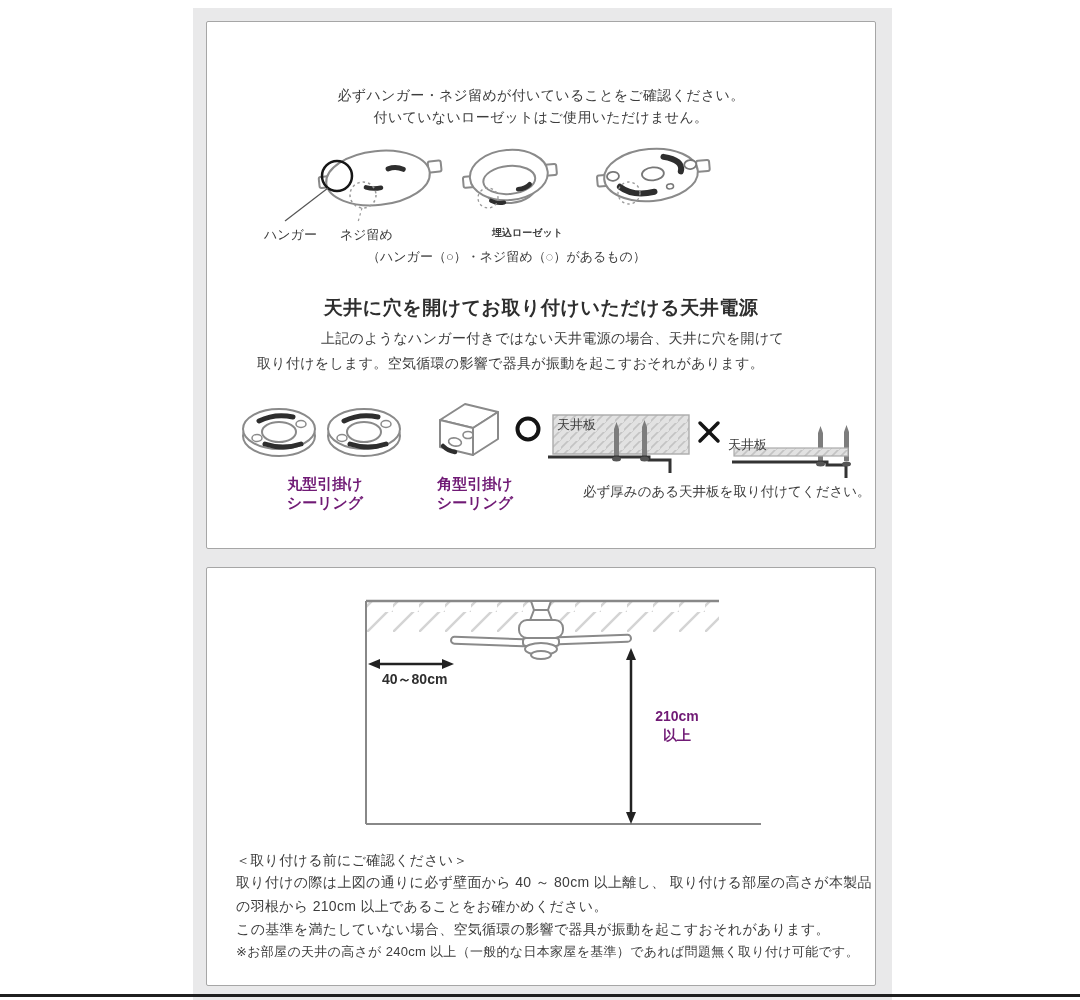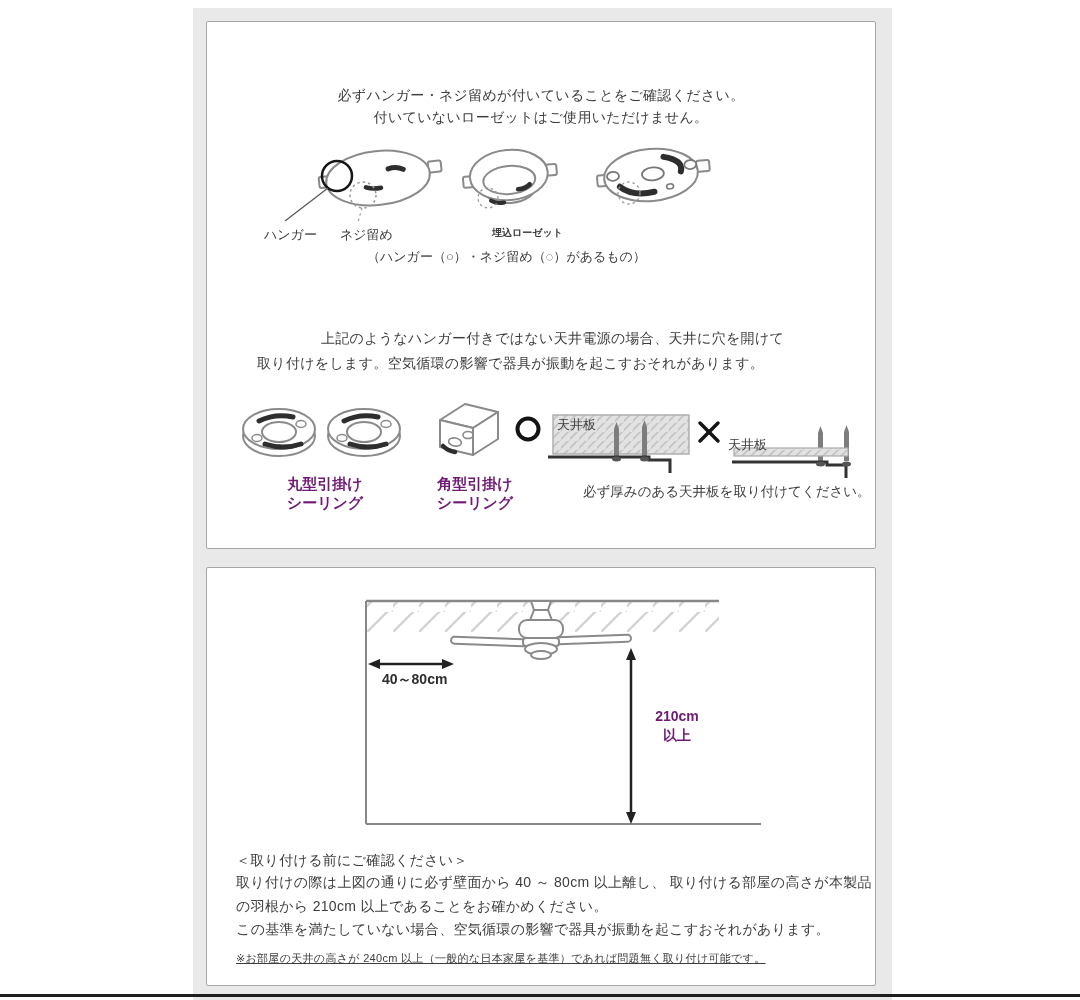--- a/index.html
+++ b/index.html
@@ -68,20 +68,21 @@
         <ellipse cx="428" cy="42" rx="3.5" ry="2.5" fill="#fff" stroke="#777" stroke-width="1.5"></ellipse>
       </g>
       <circle cx="388" cy="47" r="11" fill="none" stroke="#9a9a9a" stroke-width="1.3" stroke-dasharray="2.5,3"></circle>
     </svg>
 
     <div class="abs small-lbl" style="left:57px;top:204px;">ハンガー</div>
     <div class="abs small-lbl" style="left:133px;top:204px;">ネジ留め</div>
     <div class="abs small-lbl bold" style="left:285px;top:204px;font-size:10px;">埋込ローゼット</div>
     <div class="abs small-lbl" style="left:160px;top:226px;">（ハンガー（○）・ネジ留め（◌）があるもの）</div>
 
+    <div class="abs ctr h1" style="top:273px;">天井に穴を開けてお取り付けいただける天井電源</div>
     <div class="abs body-txt" style="left:114px;top:308px;">上記のようなハンガー付きではない天井電源の場合、天井に穴を開けて</div>
     <div class="abs body-txt" style="left:50px;top:333px;">取り付けをします。空気循環の影響で器具が振動を起こすおそれがあります。</div>
 
     <svg style="left:30px;top:374px;" width="620" height="110" viewBox="0 0 620 110">
       <defs>
         <pattern id="hatchBoard" width="9" height="9" patternUnits="userSpaceOnUse">
           <rect width="9" height="9" fill="#e2e2e2"></rect>
           <path d="M-2,9 L9,-2 M7,11 L11,7" stroke="#c3c3c3" stroke-width="1.6"></path>
         </pattern>
       </defs>
@@ -187,17 +188,17 @@
     <div class="abs bold" style="left:175px;top:103px;font-size:14px;color:#2e2e2e;">40～80cm</div>
     <div class="abs two-line" style="left:430px;top:139px;width:80px;font-size:14px;">
       <div>210cm</div>
       <div>以上</div>
     </div>
 
     <div class="abs body-txt" style="left:29px;top:284px;">＜取り付ける前にご確認ください＞</div>
     <div class="abs body-txt" style="left:29px;top:306px;">取り付けの際は上図の通りに必ず壁面から 40 ～ 80cm 以上離し、 取り付ける部屋の高さが本製品</div>
     <div class="abs body-txt" style="left:29px;top:330px;">の羽根から 210cm 以上であることをお確かめください。</div>
     <div class="abs body-txt" style="left:29px;top:353px;">この基準を満たしていない場合、空気循環の影響で器具が振動を起こすおそれがあります。</div>
-    <div class="abs body-txt" style="left:29px;top:383px;font-size:11px;text-decoration:underline;">※お部屋の天井の高さが 240cm 以上（一般的な日本家屋を基準）であれば問題無く取り付け可能です。</div>
+    <div class="abs body-txt" style="left:29px;top:375px;font-size:13px;">※お部屋の天井の高さが 240cm 以上（一般的な日本家屋を基準）であれば問題無く取り付け可能です。</div>
   </div>
 
   <div id="bottom-bar"></div>
 </div>
 
 </body></html>

